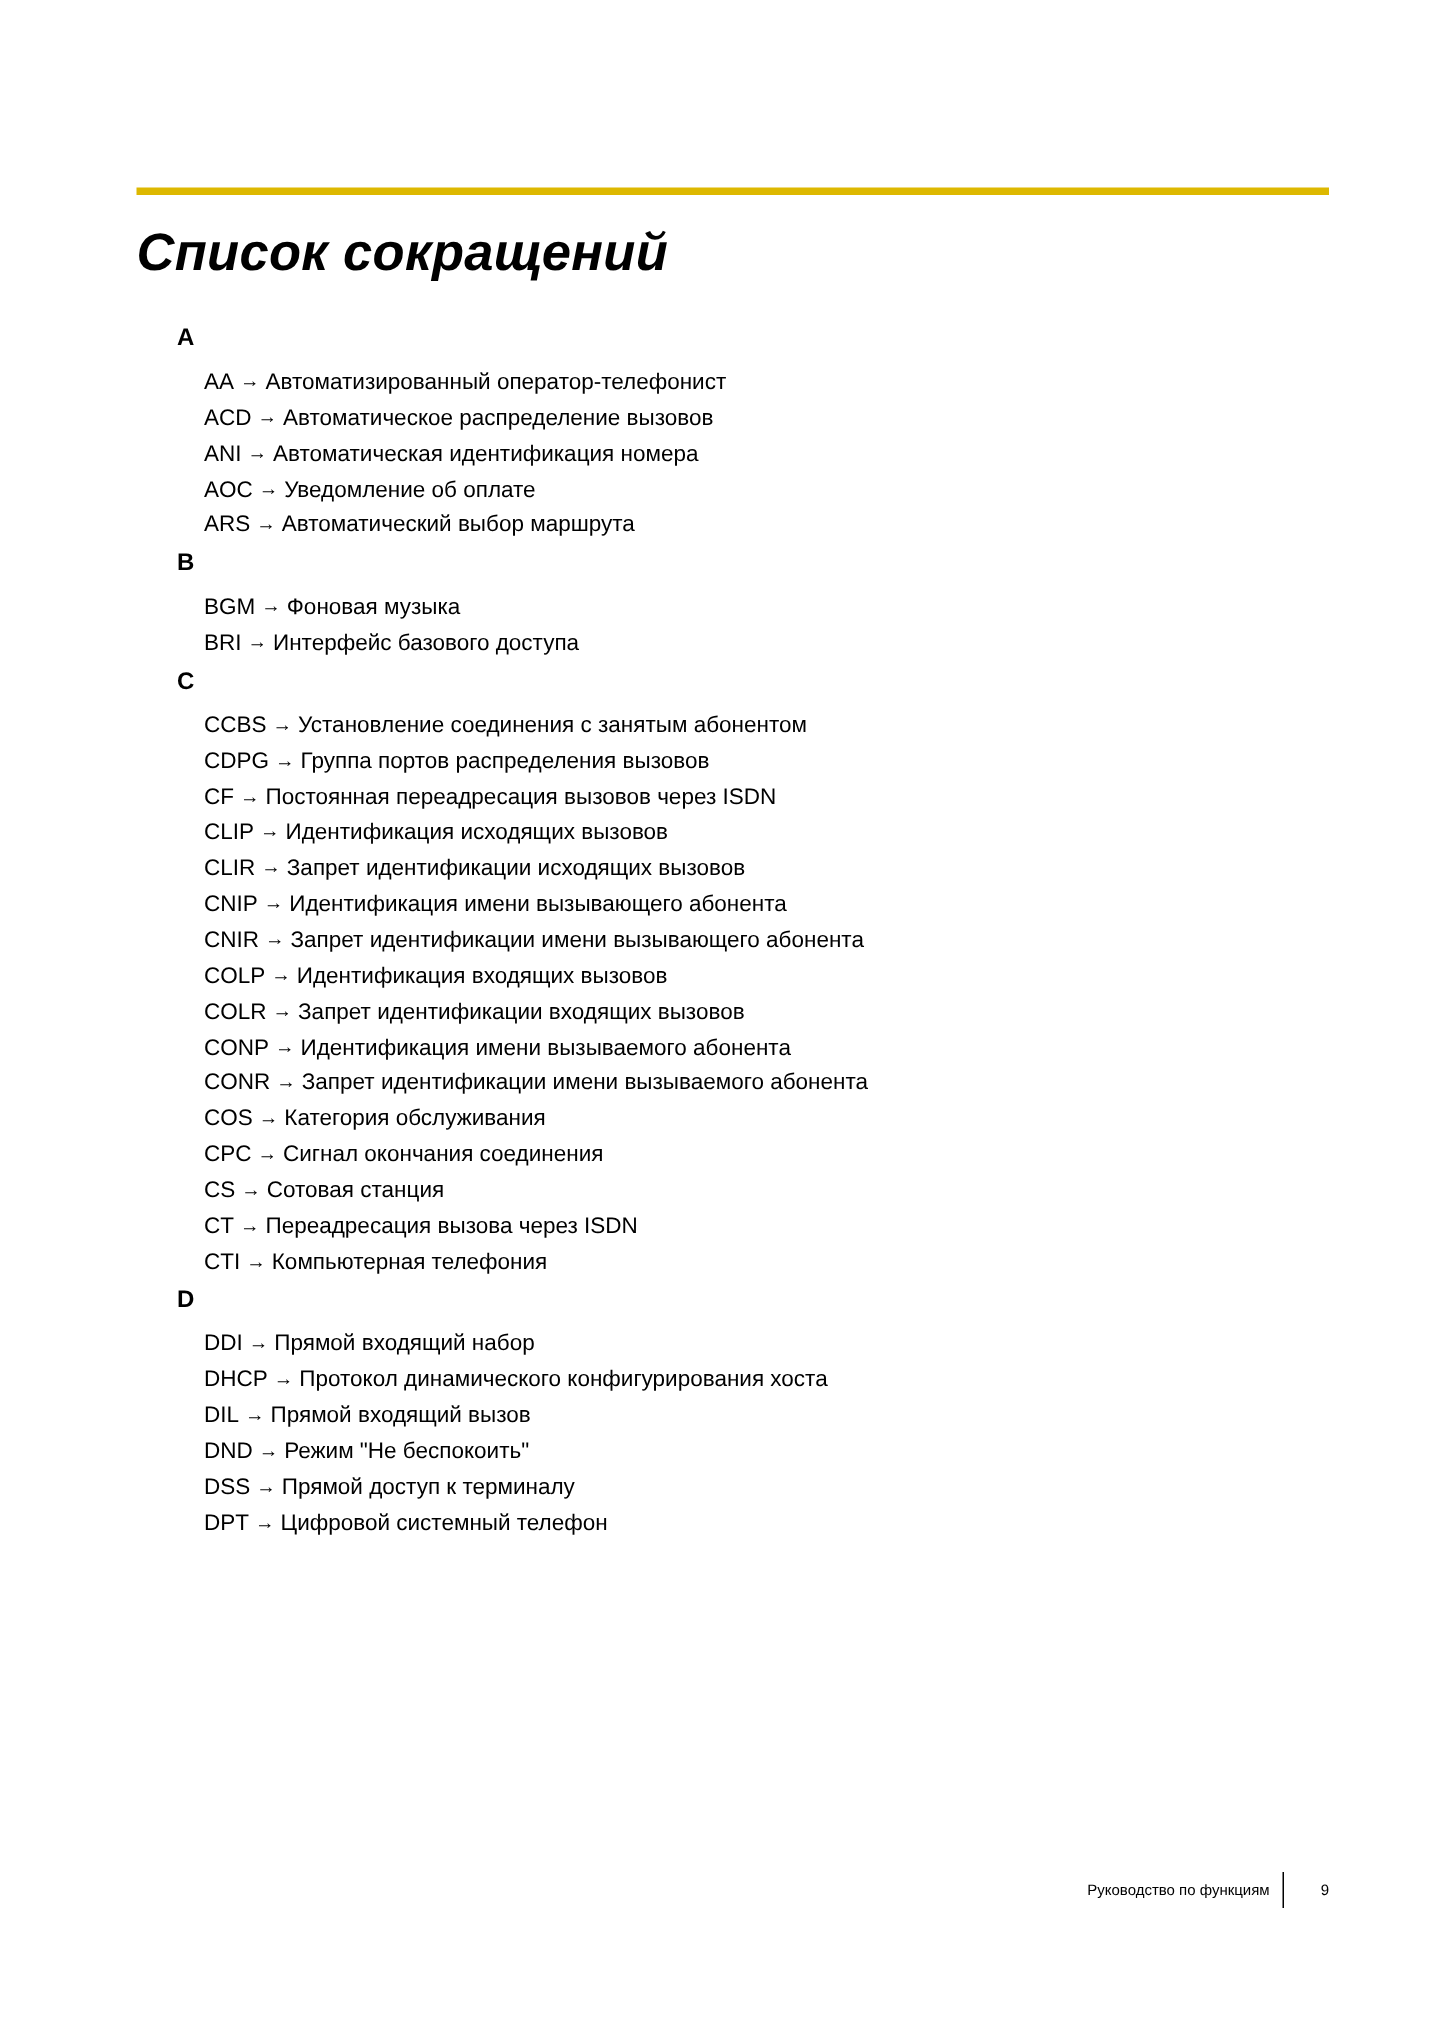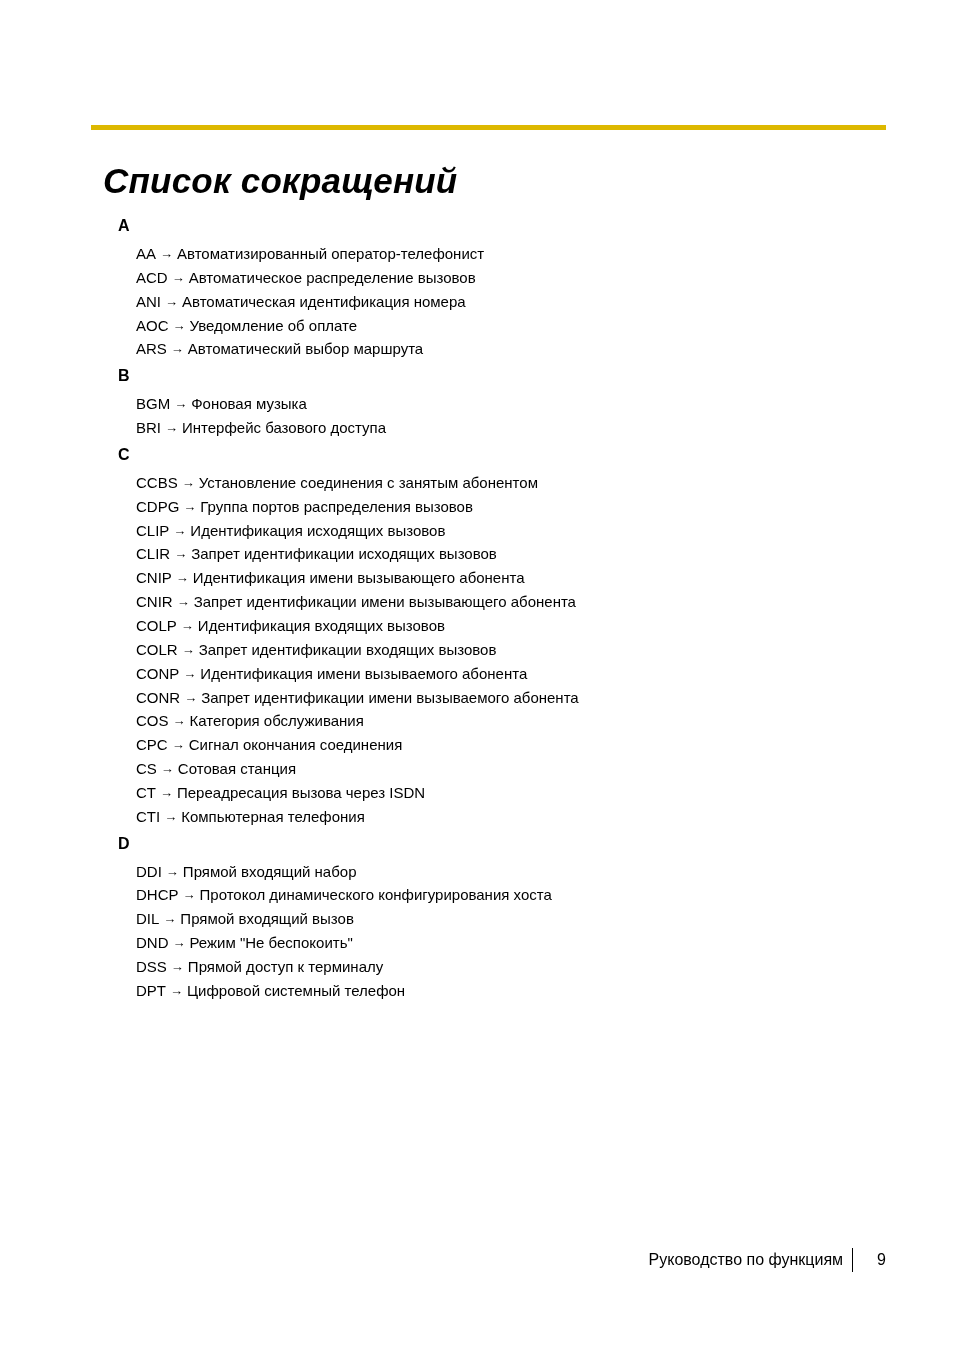--- a/index.html
+++ b/index.html
@@ -20,21 +20,21 @@
       left: 91px;
       top: 125px;
       width: 795px;
       height: 5px;
       background: #DDB800;
     }
     .page-title {
       position: absolute;
       left: 91px;
       top: 147px;
-      margin: 12px;
+      margin: 0;
       font-family: "Liberation Sans", sans-serif;
       font-size: 35px;
       font-weight: bold;
       font-style: italic;
       letter-spacing: 0.2px;
       line-height: 44px;
     }
     .sections {
       position: absolute;
       left: 118px;
@@ -68,21 +68,21 @@
       font-size: 13px;
       vertical-align: 1px;
     }
     .footer {
       position: absolute;
       top: 1248px;
       right: 68px;
       height: 24px;
       display: flex;
       align-items: center;
-      font-size: 16px;
+      font-size: 10px;
     }
     .footer-doc {
       padding-right: 9px;
     }
     .footer-sep {
       width: 1px;
       height: 24px;
       background: #000000;
     }
     .footer-page {
@@ -112,20 +112,21 @@
       <ul class="entry-list">
         <li class="entry"><span>BGM</span><span class="arrow">→</span><span>Фоновая музыка</span></li>
         <li class="entry"><span>BRI</span><span class="arrow">→</span><span>Интерфейс базового доступа</span></li>
       </ul>
     </div>
     <div class="section">
       <div class="section-letter">C</div>
       <ul class="entry-list">
         <li class="entry"><span>CCBS</span><span class="arrow">→</span><span>Установление соединения с занятым абонентом</span></li>
         <li class="entry"><span>CDPG</span><span class="arrow">→</span><span>Группа портов распределения вызовов</span></li>
+        <li class="entry"><span>CF</span><span class="arrow">→</span><span>Постоянная переадресация вызовов через ISDN</span></li>
         <li class="entry"><span>CLIP</span><span class="arrow">→</span><span>Идентификация исходящих вызовов</span></li>
         <li class="entry"><span>CLIR</span><span class="arrow">→</span><span>Запрет идентификации исходящих вызовов</span></li>
         <li class="entry"><span>CNIP</span><span class="arrow">→</span><span>Идентификация имени вызывающего абонента</span></li>
         <li class="entry"><span>CNIR</span><span class="arrow">→</span><span>Запрет идентификации имени вызывающего абонента</span></li>
         <li class="entry"><span>COLP</span><span class="arrow">→</span><span>Идентификация входящих вызовов</span></li>
         <li class="entry"><span>COLR</span><span class="arrow">→</span><span>Запрет идентификации входящих вызовов</span></li>
         <li class="entry"><span>CONP</span><span class="arrow">→</span><span>Идентификация имени вызываемого абонента</span></li>
         <li class="entry"><span>CONR</span><span class="arrow">→</span><span>Запрет идентификации имени вызываемого абонента</span></li>
         <li class="entry"><span>COS</span><span class="arrow">→</span><span>Категория обслуживания</span></li>
         <li class="entry"><span>CPC</span><span class="arrow">→</span><span>Сигнал окончания соединения</span></li>

